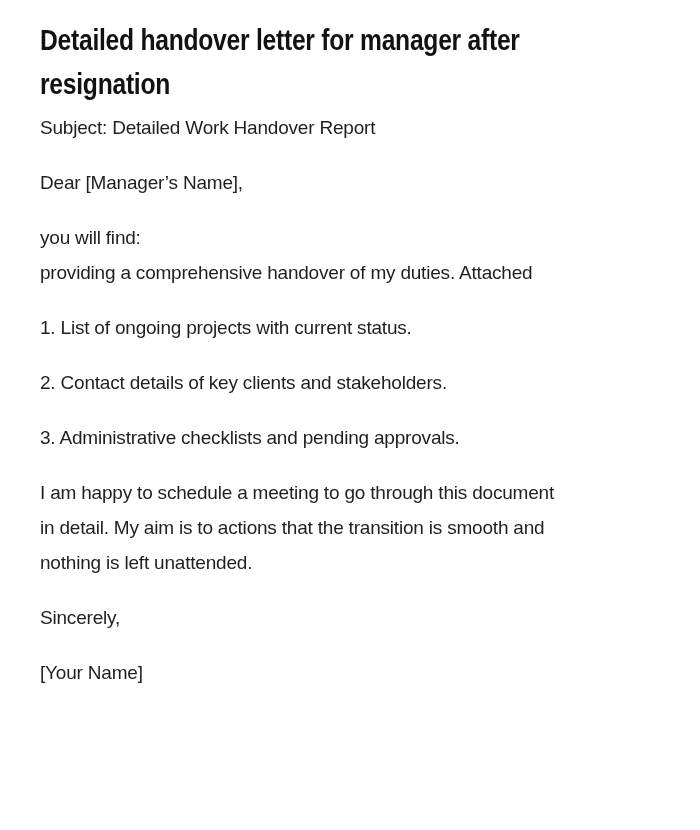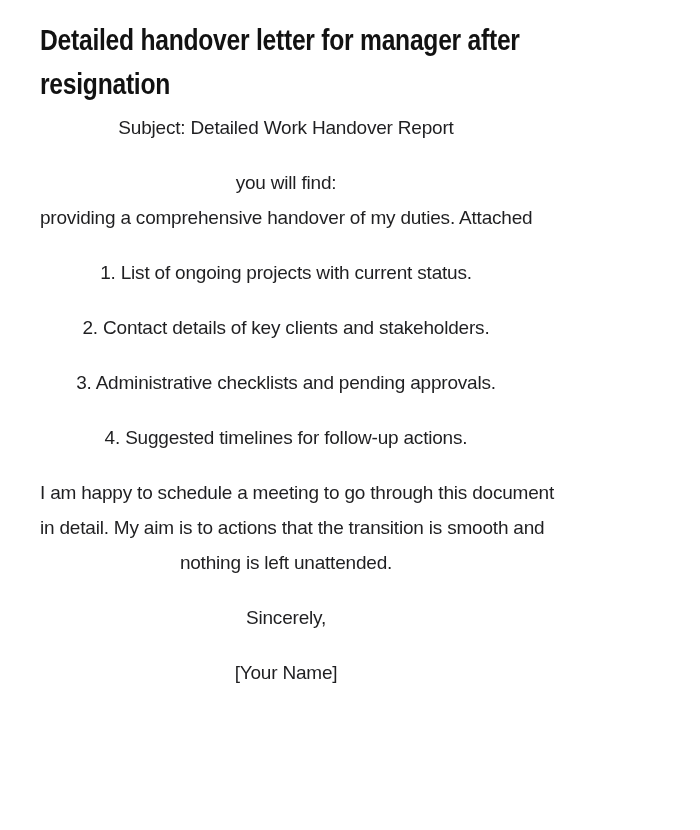--- a/index.html
+++ b/index.html
@@ -37,58 +37,57 @@
     padding: 0;
     color: #1f1f21;
     font-size: 19px;
     font-weight: 400;
     line-height: 35px;
     letter-spacing: -0.2px;
   }
   .para-line {
     display: block;
     white-space: nowrap;
-    text-align: center;
   }
 </style>
 </head>
 <body>
 
 <div class="page">
 
   <h1 class="title">
     <span class="title-line">Detailed handover letter for manager after</span>
     <span class="title-line">resignation</span>
   </h1>
 
   <p class="para">
     <span class="para-line">Subject: Detailed Work Handover Report</span>
   </p>
 
+  <p class="para">
+    <span class="para-line">Dear [Manager’s Name],</span>
+  </p>
 
   <p class="para">
     <span class="para-line">you will find:</span>
     <span class="para-line">providing a comprehensive handover of my duties. Attached</span>
   </p>
 
   <p class="para">
     <span class="para-line">1. List of ongoing projects with current status.</span>
   </p>
 
   <p class="para">
     <span class="para-line">2. Contact details of key clients and stakeholders.</span>
   </p>
 
   <p class="para">
     <span class="para-line">3. Administrative checklists and pending approvals.</span>
   </p>
 
-  <p class="para">
-    <span class="para-line">4. Suggested timelines for follow-up actions.</span>
-  </p>
 
   <p class="para">
     <span class="para-line">I am happy to schedule a meeting to go through this document</span>
     <span class="para-line">in detail. My aim is to actions that the transition is smooth and</span>
     <span class="para-line">nothing is left unattended.</span>
   </p>
 
   <p class="para">
     <span class="para-line">Sincerely,</span>
   </p>

